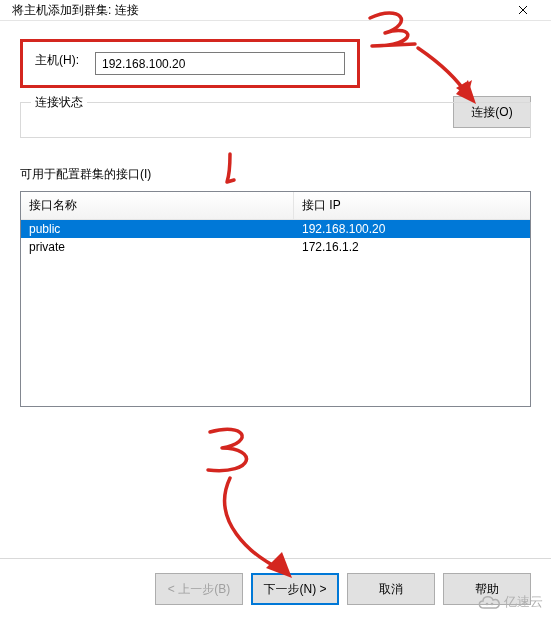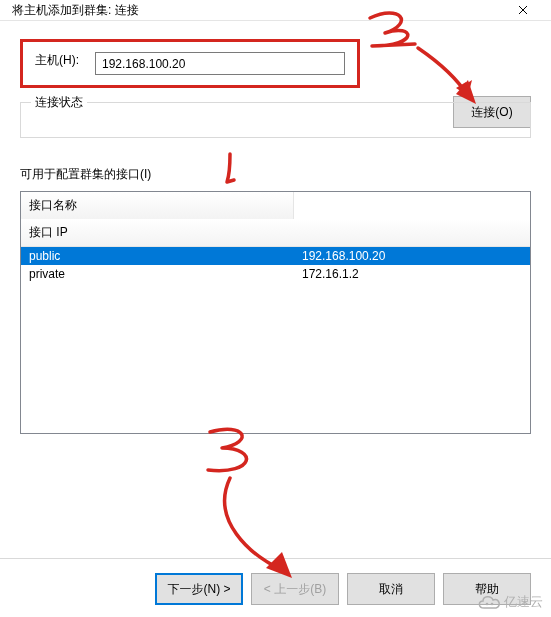--- a/index.html
+++ b/index.html
@@ -95,21 +95,20 @@
   .iface-label { margin-top: 28px; margin-bottom: 8px; }
 
   .list {
     border: 1px solid #828790;
     background: #fff;
   }
   .list-header {
     display: flex;
     background: #fff;
     border-bottom: 1px solid #e5e5e5;
-    flex-direction: column;
   }
   .list-header .cell {
     padding: 5px 8px;
     border-right: 1px solid #e5e5e5;
     font-size: 12px;
     background: linear-gradient(#ffffff,#f3f3f3);
   }
   .list-header .cell:last-child { border-right: none; }
   .col-name { width: 273px; }
   .col-ip { flex: 1; }
@@ -197,22 +196,22 @@
       </div>
       <div class="row">
         <div class="cell col-name">private</div>
         <div class="cell col-ip">172.16.1.2</div>
       </div>
     </div>
   </div>
 </div>
 
 <div class="footer">
+  <button class="btn" disabled="">&lt; 上一步(B)</button>
   <button class="btn default">下一步(N)  &gt;</button>
-  <button class="btn" disabled="">&lt; 上一步(B)</button>
   <button class="btn">取消</button>
   <button class="btn">帮助</button>
 </div>
 
 <div class="anno" style="left:360px; top:8px;">
   <svg width="130" height="110">
 
     <path d="M10 10 C40 -4 55 15 25 25 C55 15 60 38 12 38 L55 36"></path>
 
     <path d="M58 40 C80 55 98 72 108 88"></path>

